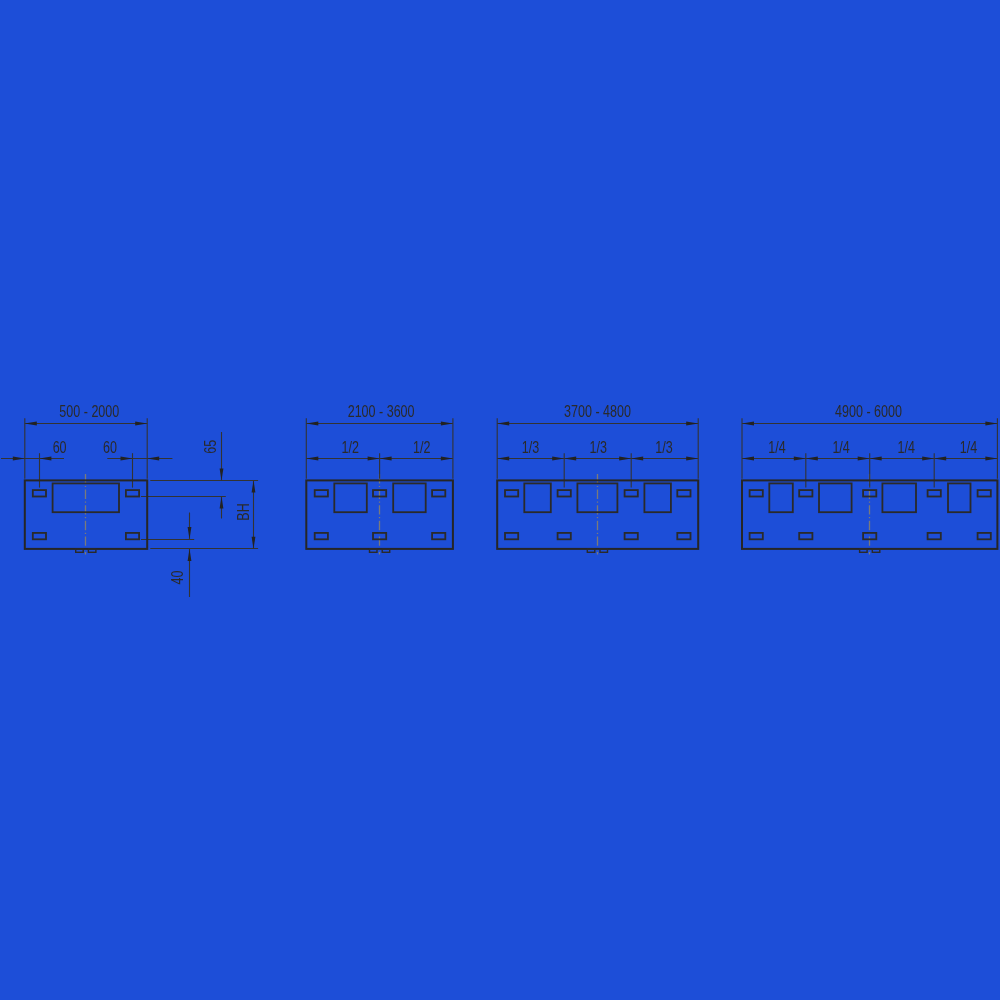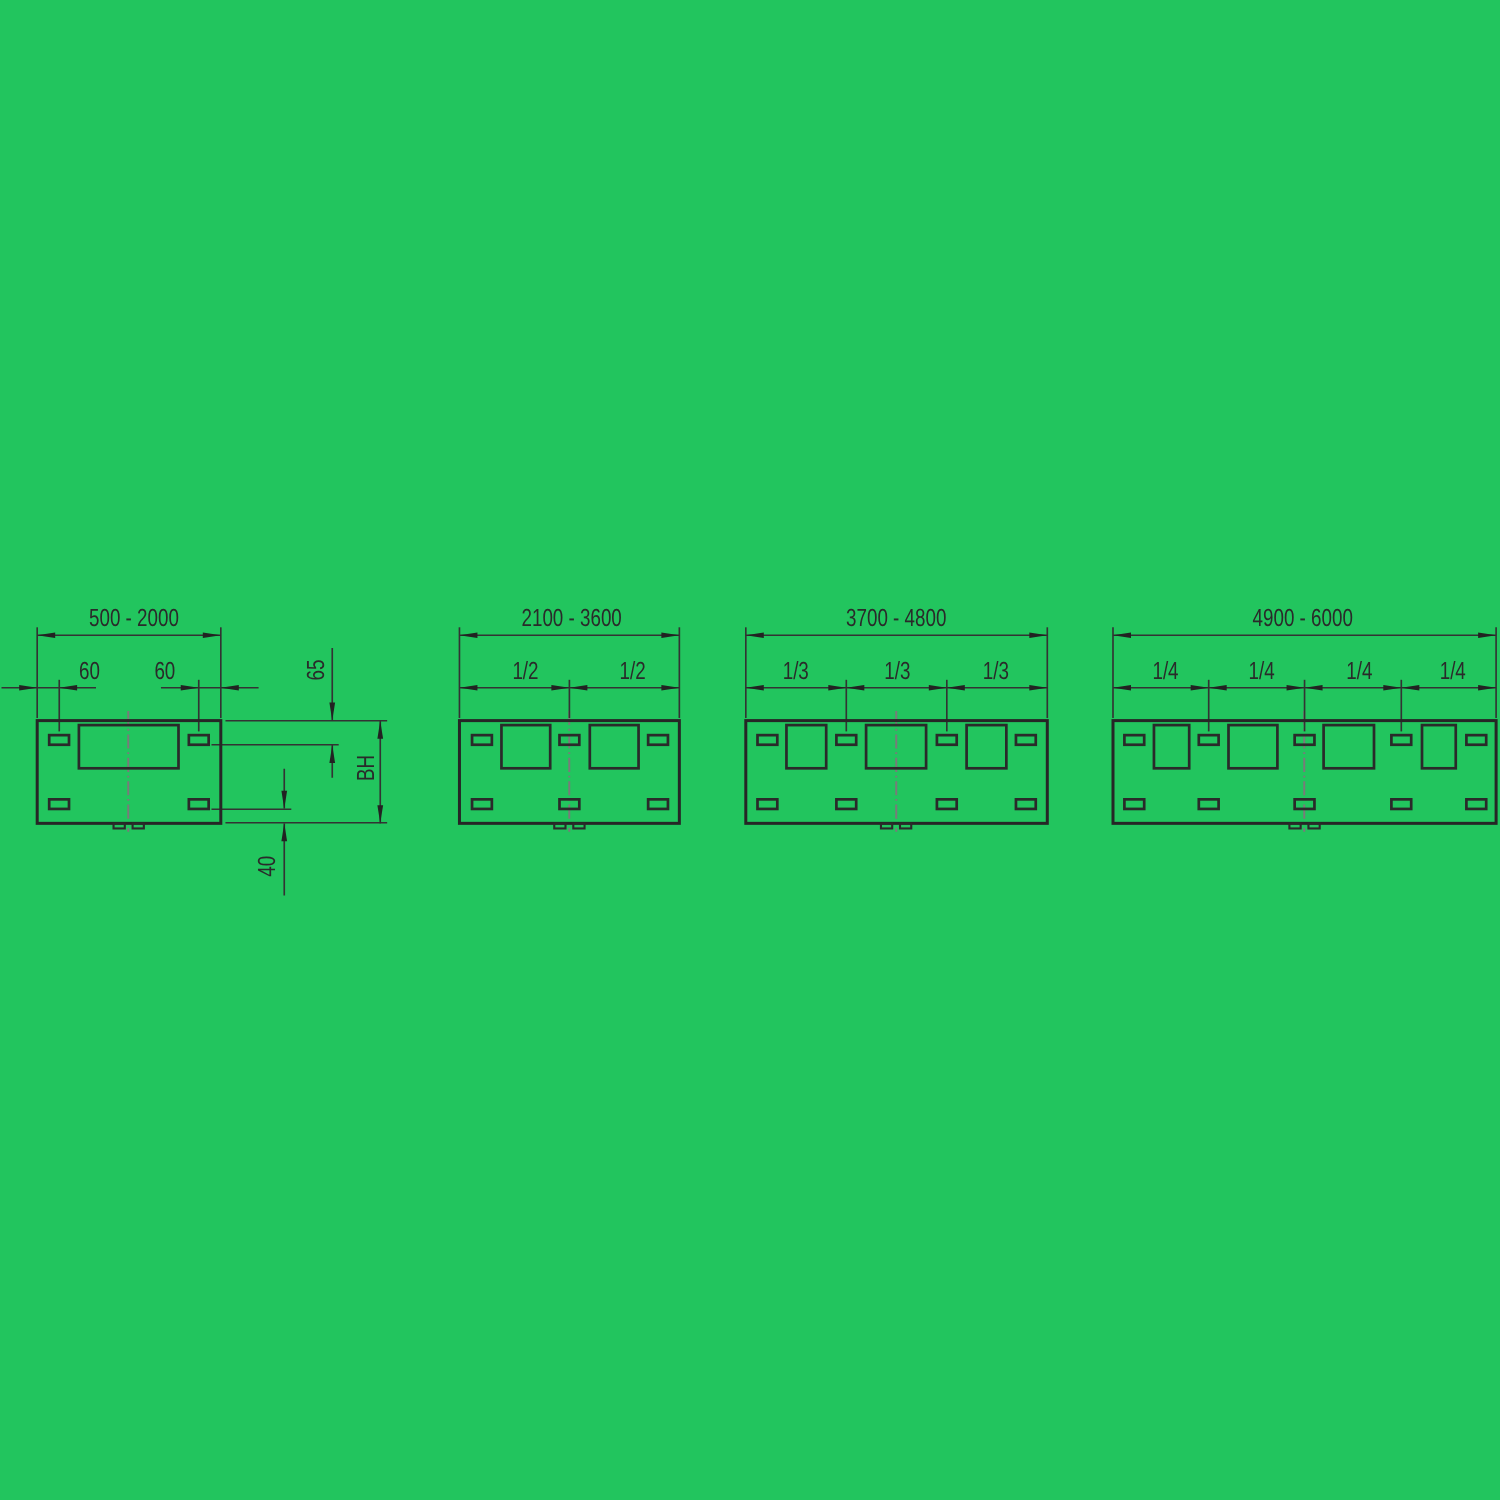--- a/index.html
+++ b/index.html
@@ -1,16 +1,16 @@
 <!DOCTYPE html>
 <html><head>
 <meta charset="utf-8">
 <style>
   html,body { margin:0; padding:0; background:#ffffff; }
-  .wrap { width:1000px; height:1000px; position:relative; background:#22c55e; }
+  .wrap { width:1000px; height:1000px; position:relative; background:#1d4ed8; }
   svg text { font-family:"Liberation Sans", sans-serif; font-size:16.5px; fill:#2a2a2a; }
   .plate { fill:none; stroke:#262626; stroke-width:2; }
   .thin2 { fill:none; stroke:#2a2a2a; stroke-width:1.8; }
   .tab   { fill:none; stroke:#2a2a2a; stroke-width:1.4; }
   .dim   { stroke:#333333; stroke-width:1.1; fill:none; }
   .ah    { fill:#222222; stroke:none; }
   .cl    { stroke:#7a7a7a; stroke-width:1.3; fill:none; stroke-dasharray:9.4 2.5 1.2 2.5; }
 </style>
 </head>
 <body>

